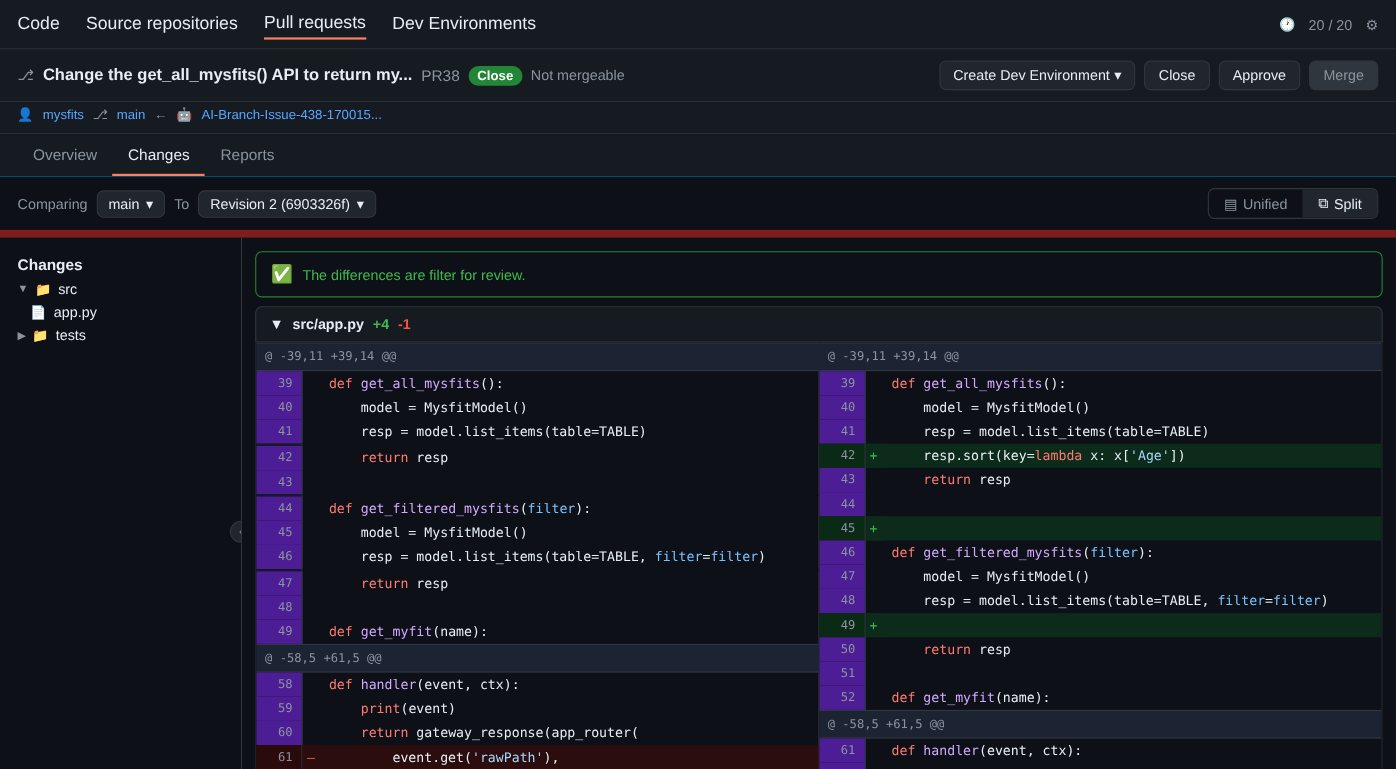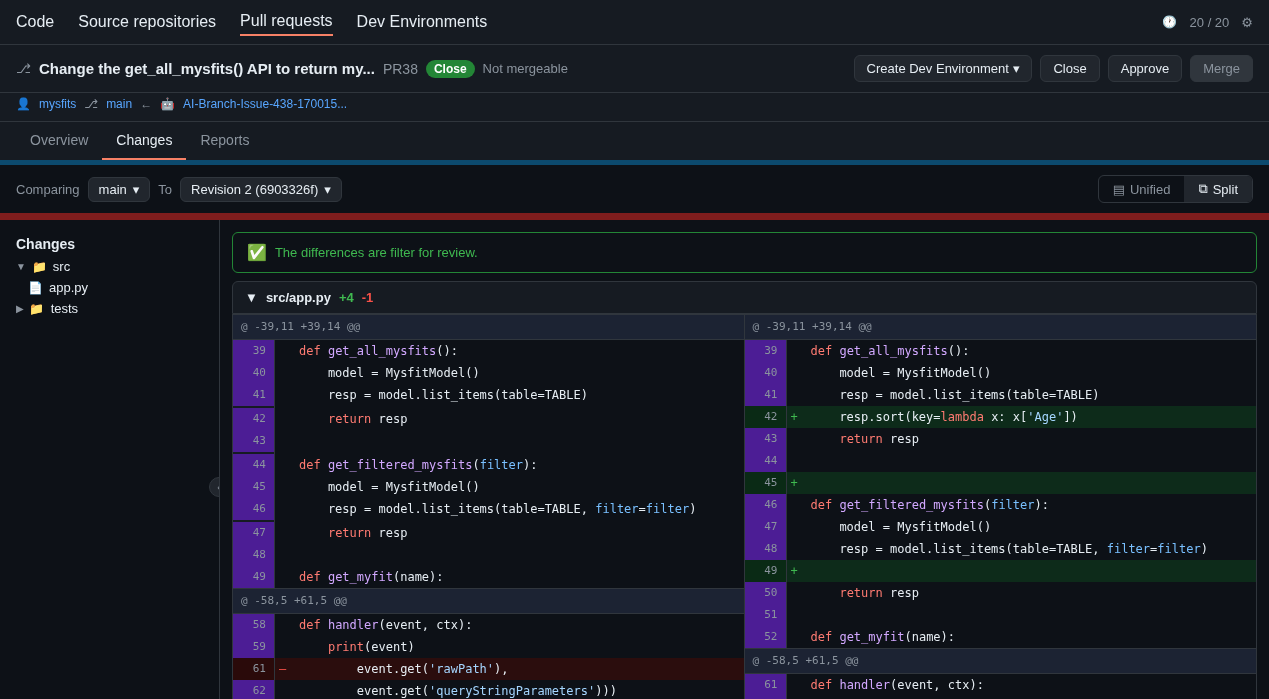--- a/index.html
+++ b/index.html
@@ -120,21 +120,21 @@
       gap: 8px;
       font-size: 12px;
       color: #8b949e;
     }
     .branch-link { color: #58a6ff; cursor: pointer; }
     .arrow { color: #8b949e; }
 
     
     .sub-nav {
       background: #161b22;
-      border-bottom: 5px solid #0c4a6e;
+      border-bottom: 1px solid #0c4a6e;
       padding: 0 16px;
       display: flex;
       gap: 0;
     }
     .sub-nav-item {
       padding: 10px 14px;
       color: #8b949e;
       cursor: pointer;
       font-size: 14px;
       border-bottom: 2px solid transparent;
@@ -547,20 +547,25 @@
           <div class="line-row">
             <span class="line-num">58</span>
             <span class="marker"> </span>
             <span class="line-code"><span class="token-keyword">def</span> <span class="token-func">handler</span>(event, ctx):</span>
           </div>
           <div class="line-row">
             <span class="line-num">59</span>
             <span class="marker"> </span>
             <span class="line-code">    <span class="token-keyword">print</span>(event)</span>
           </div>
+          <div class="line-row">
+            <span class="line-num">60</span>
+            <span class="marker"> </span>
+            <span class="line-code">    <span class="token-keyword">return</span> gateway_response(app_router(</span>
+          </div>
           <div class="line-row diff-del">
             <span class="line-num">61</span>
             <span class="marker minus">–</span>
             <span class="line-code">        event.get(<span class="token-string">'rawPath'</span>),</span>
           </div>
           <div class="line-row">
             <span class="line-num">62</span>
             <span class="marker"> </span>
             <span class="line-code">        event.get(<span class="token-string">'queryStringParameters'</span>)))</span>
           </div>

